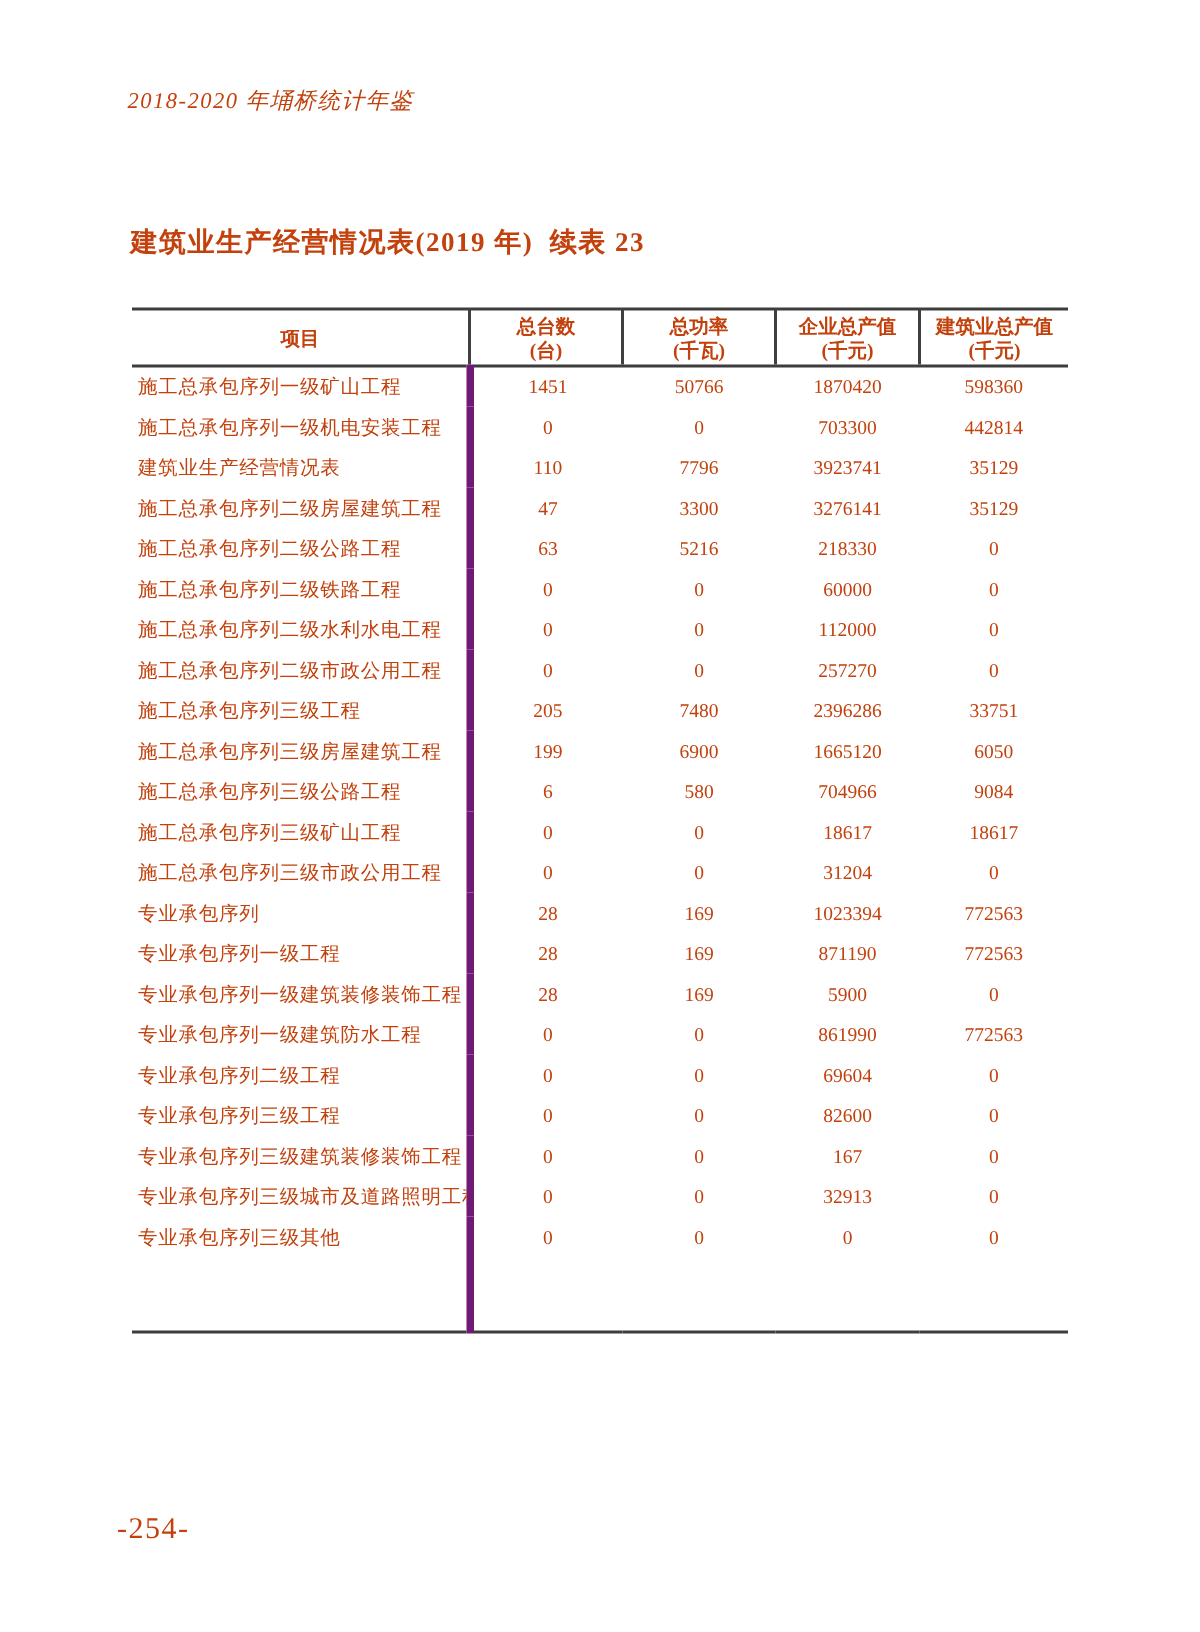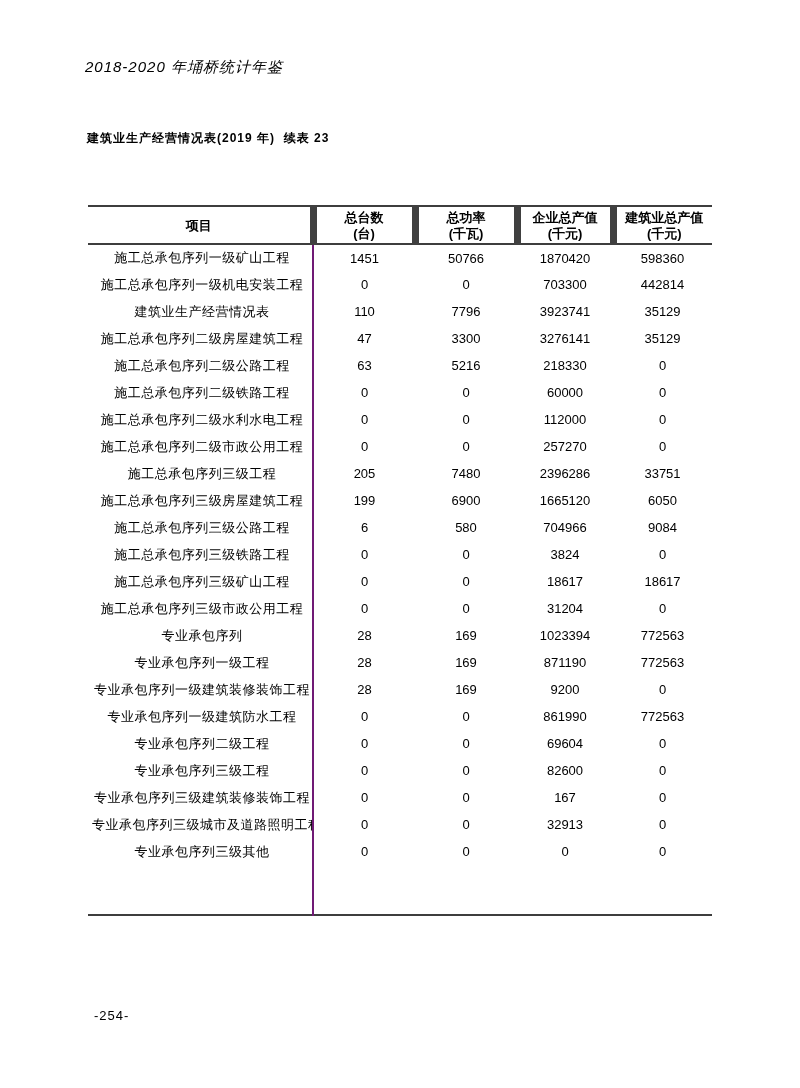--- a/index.html
+++ b/index.html
@@ -1,31 +1,31 @@
 <!DOCTYPE html>
 <html><head>
 <meta charset="utf-8">
 <style>
   html,body{margin:0;padding:0;background:#ffffff;}
   .page{
     position:relative;
     width:800px;height:1088px;
     background:#ffffff;
-    color:#000000;
-    font-family:Liberation Sans, sans-serif;
+    color:#c2410c;
+    font-family:Liberation Serif, serif;
     overflow:hidden;
   }
   .doc-header{
     position:absolute;left:85px;top:58px;
     font-size:15px;font-style:italic;letter-spacing:1px;
     white-space:pre;
   }
   .doc-title{
-    position:absolute;left:87px;top:130px;
-    font-size:12px;font-weight:600;letter-spacing:1px;
+    position:absolute;left:87px;top:149px;
+    font-size:18px;font-weight:600;letter-spacing:1px;
     white-space:pre;
   }
   .table-wrap{
     position:absolute;left:88px;top:205px;width:624px;
   }
   table.stat{
     border-collapse:collapse;table-layout:fixed;width:624px;
     border-top:2px solid #3d3d3d;
     border-bottom:2px solid #3d3d3d;
   }
@@ -33,38 +33,38 @@
   col.c1{width:102px;}
   col.c2{width:102px;}
   col.c3{width:96px;}
   col.c4{width:99px;}
   thead th{
     height:36px;
     font-size:13px;font-weight:600;
     text-align:center;vertical-align:middle;
     padding:0;border-bottom:2px solid #3d3d3d;
   }
-  thead th + th{border-left:7px solid #404040;}
+  thead th + th{border-left:2px solid #404040;}
   thead .h-label{line-height:17px;}
   thead .h-unit{line-height:16px;font-weight:600;}
   tbody tr{height:27px;}
   tbody td{
     font-size:13px;padding:0;vertical-align:middle;
   }
   td.label{
-    text-align:center;padding-left:4px;
-    border-right:2px solid #701a75;
+    text-align:left;padding-left:4px;
+    border-right:5px solid #701a75;
     letter-spacing:0.5px;
     white-space:nowrap;overflow:hidden;
   }
   td.num{text-align:center;}
   tr.spacer{height:50px;}
   .page-number{
-    position:absolute;left:94px;top:1008px;
-    font-size:13px;letter-spacing:1px;
+    position:absolute;left:78px;top:1008px;
+    font-size:20px;letter-spacing:1px;
   }
 </style>
 </head>
 <body>
 
 <div class="page">
 
   <div class="doc-header">2018-2020 年埇桥统计年鉴</div>
 
   <div class="doc-title">建筑业生产经营情况表(2019 年)  续表 23</div>
@@ -173,27 +173,20 @@
     <td class="num">6050</td>
   </tr>
           <tr>
     <td class="label">施工总承包序列三级公路工程</td>
     <td class="num">6</td>
     <td class="num">580</td>
     <td class="num">704966</td>
     <td class="num">9084</td>
   </tr>
           <tr>
-    <td class="label">施工总承包序列三级铁路工程</td>
-    <td class="num">0</td>
-    <td class="num">0</td>
-    <td class="num">3824</td>
-    <td class="num">0</td>
-  </tr>
-          <tr>
     <td class="label">施工总承包序列三级矿山工程</td>
     <td class="num">0</td>
     <td class="num">0</td>
     <td class="num">18617</td>
     <td class="num">18617</td>
   </tr>
           <tr>
     <td class="label">施工总承包序列三级市政公用工程</td>
     <td class="num">0</td>
     <td class="num">0</td>
@@ -211,21 +204,21 @@
     <td class="label">专业承包序列一级工程</td>
     <td class="num">28</td>
     <td class="num">169</td>
     <td class="num">871190</td>
     <td class="num">772563</td>
   </tr>
           <tr>
     <td class="label">专业承包序列一级建筑装修装饰工程</td>
     <td class="num">28</td>
     <td class="num">169</td>
-    <td class="num">9200</td>
+    <td class="num">5900</td>
     <td class="num">0</td>
   </tr>
           <tr>
     <td class="label">专业承包序列一级建筑防水工程</td>
     <td class="num">0</td>
     <td class="num">0</td>
     <td class="num">861990</td>
     <td class="num">772563</td>
   </tr>
           <tr>

